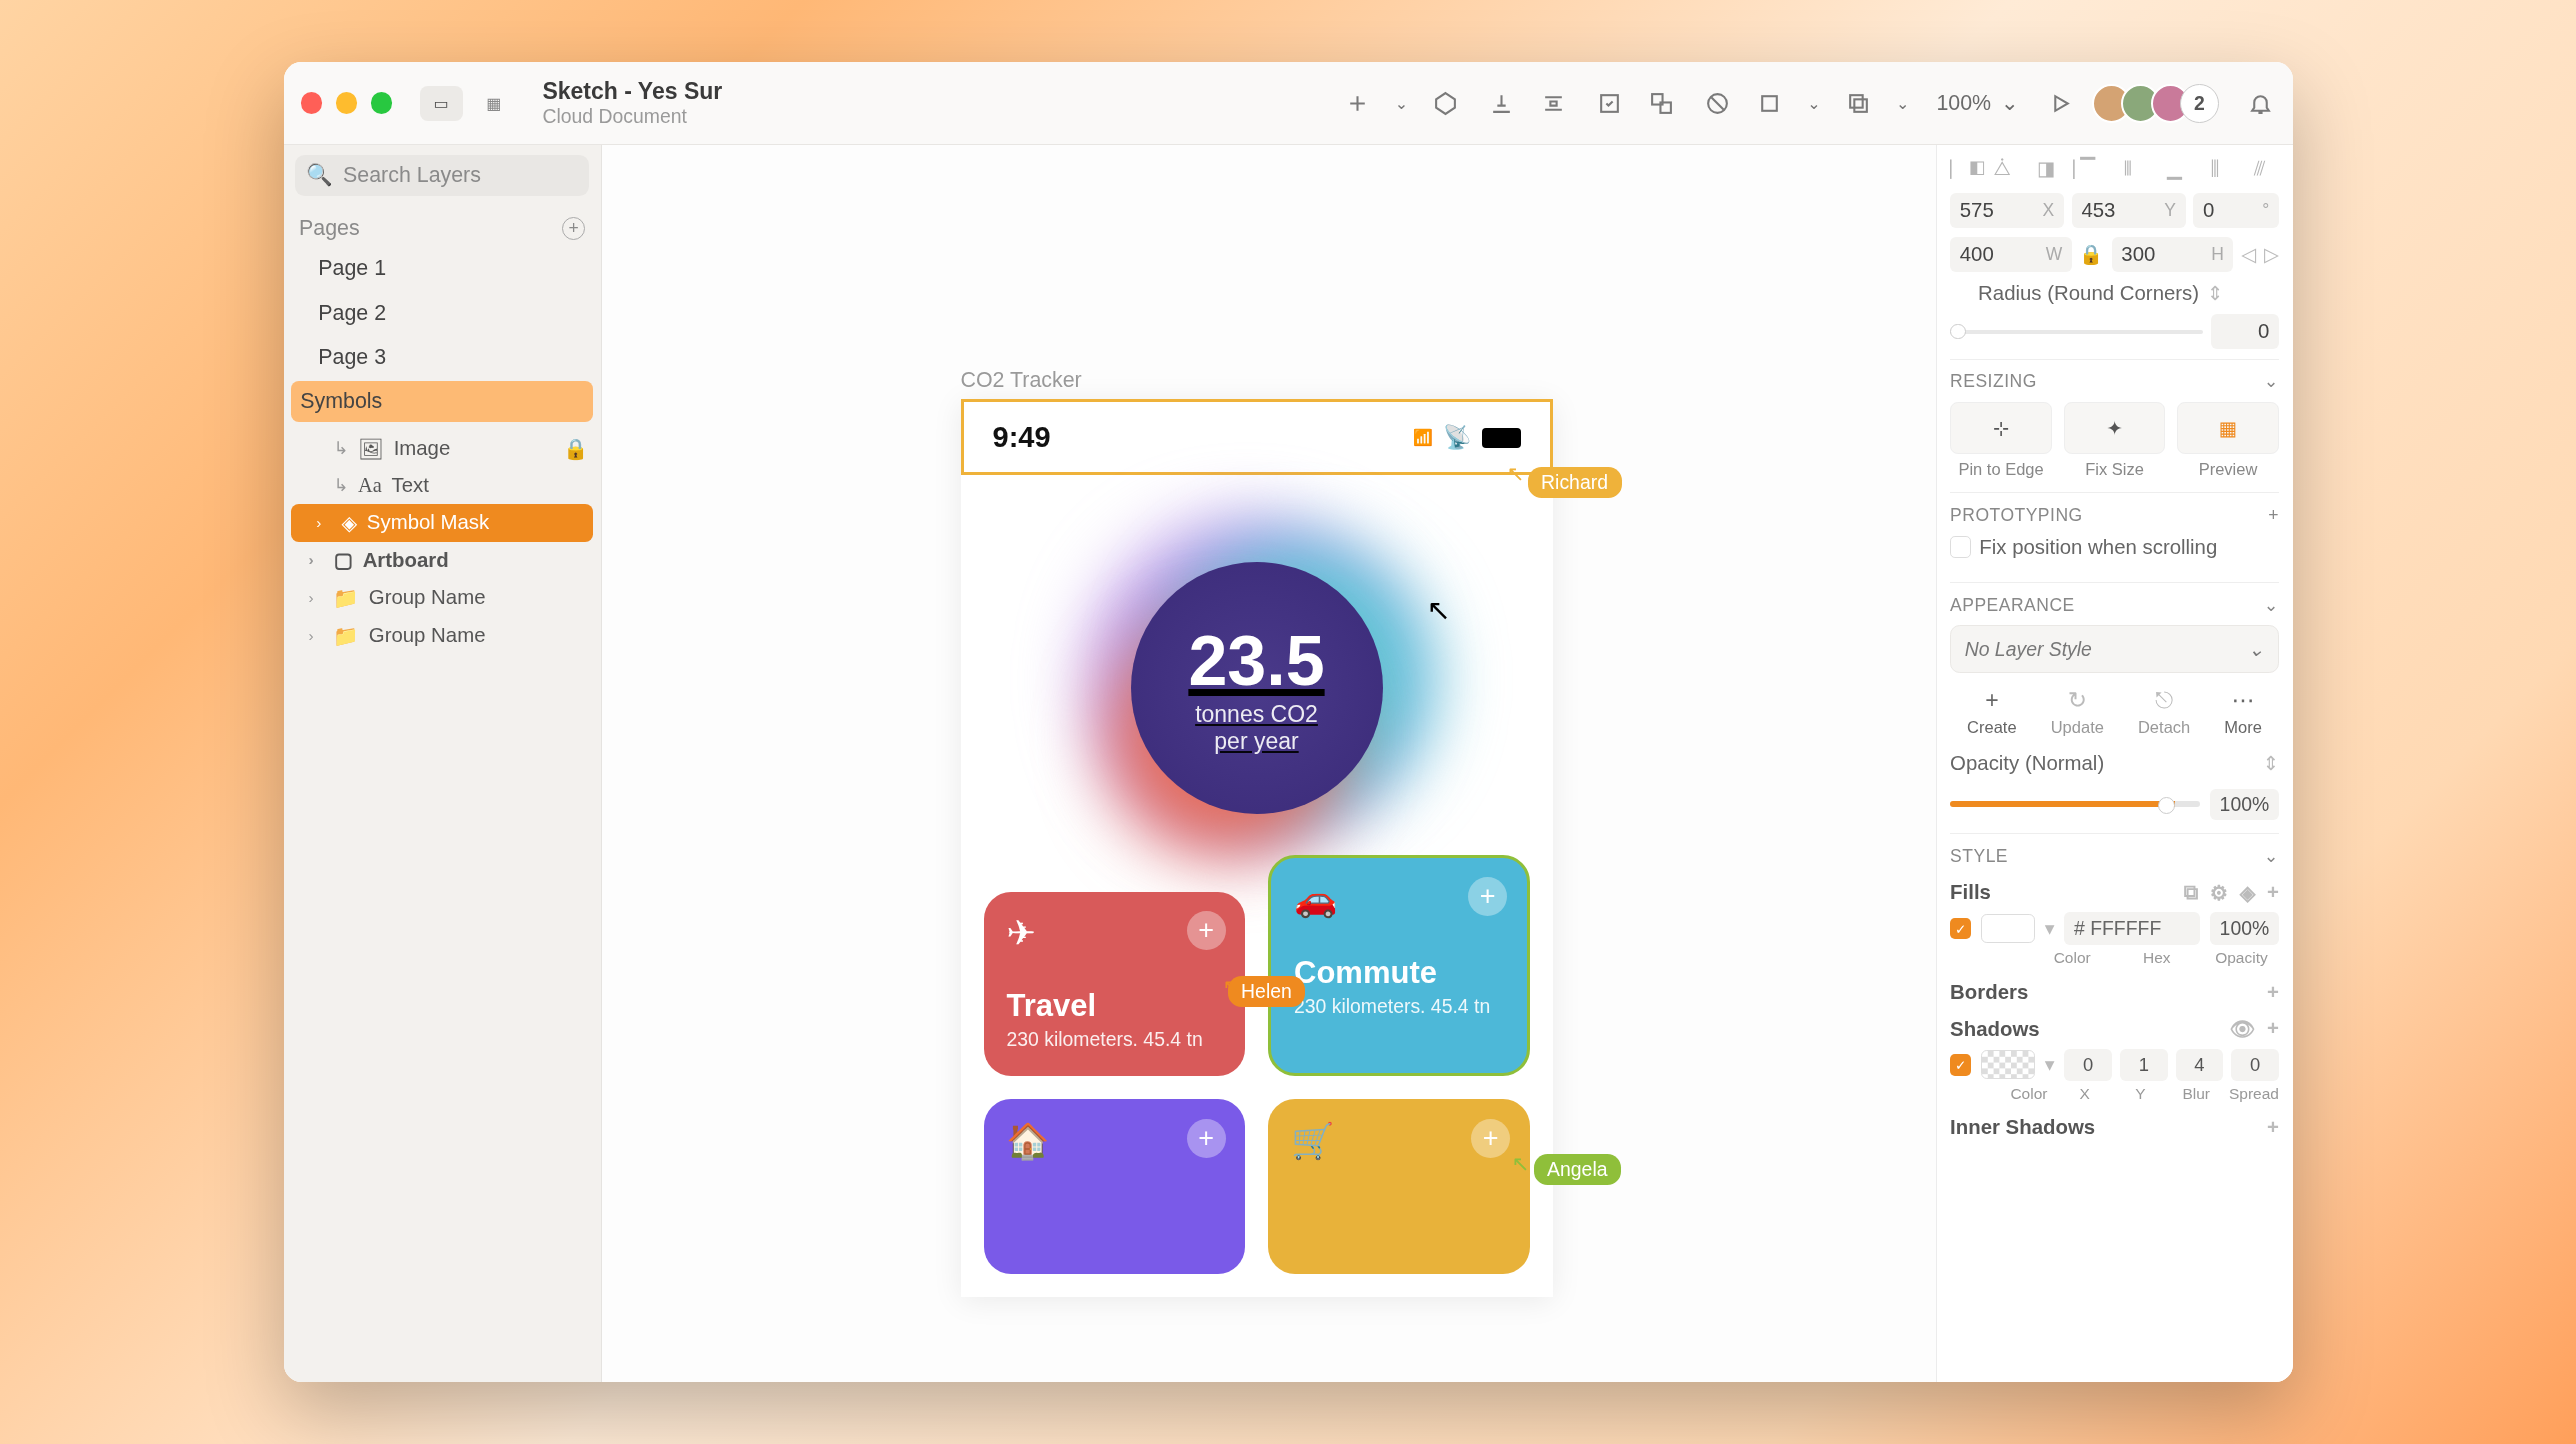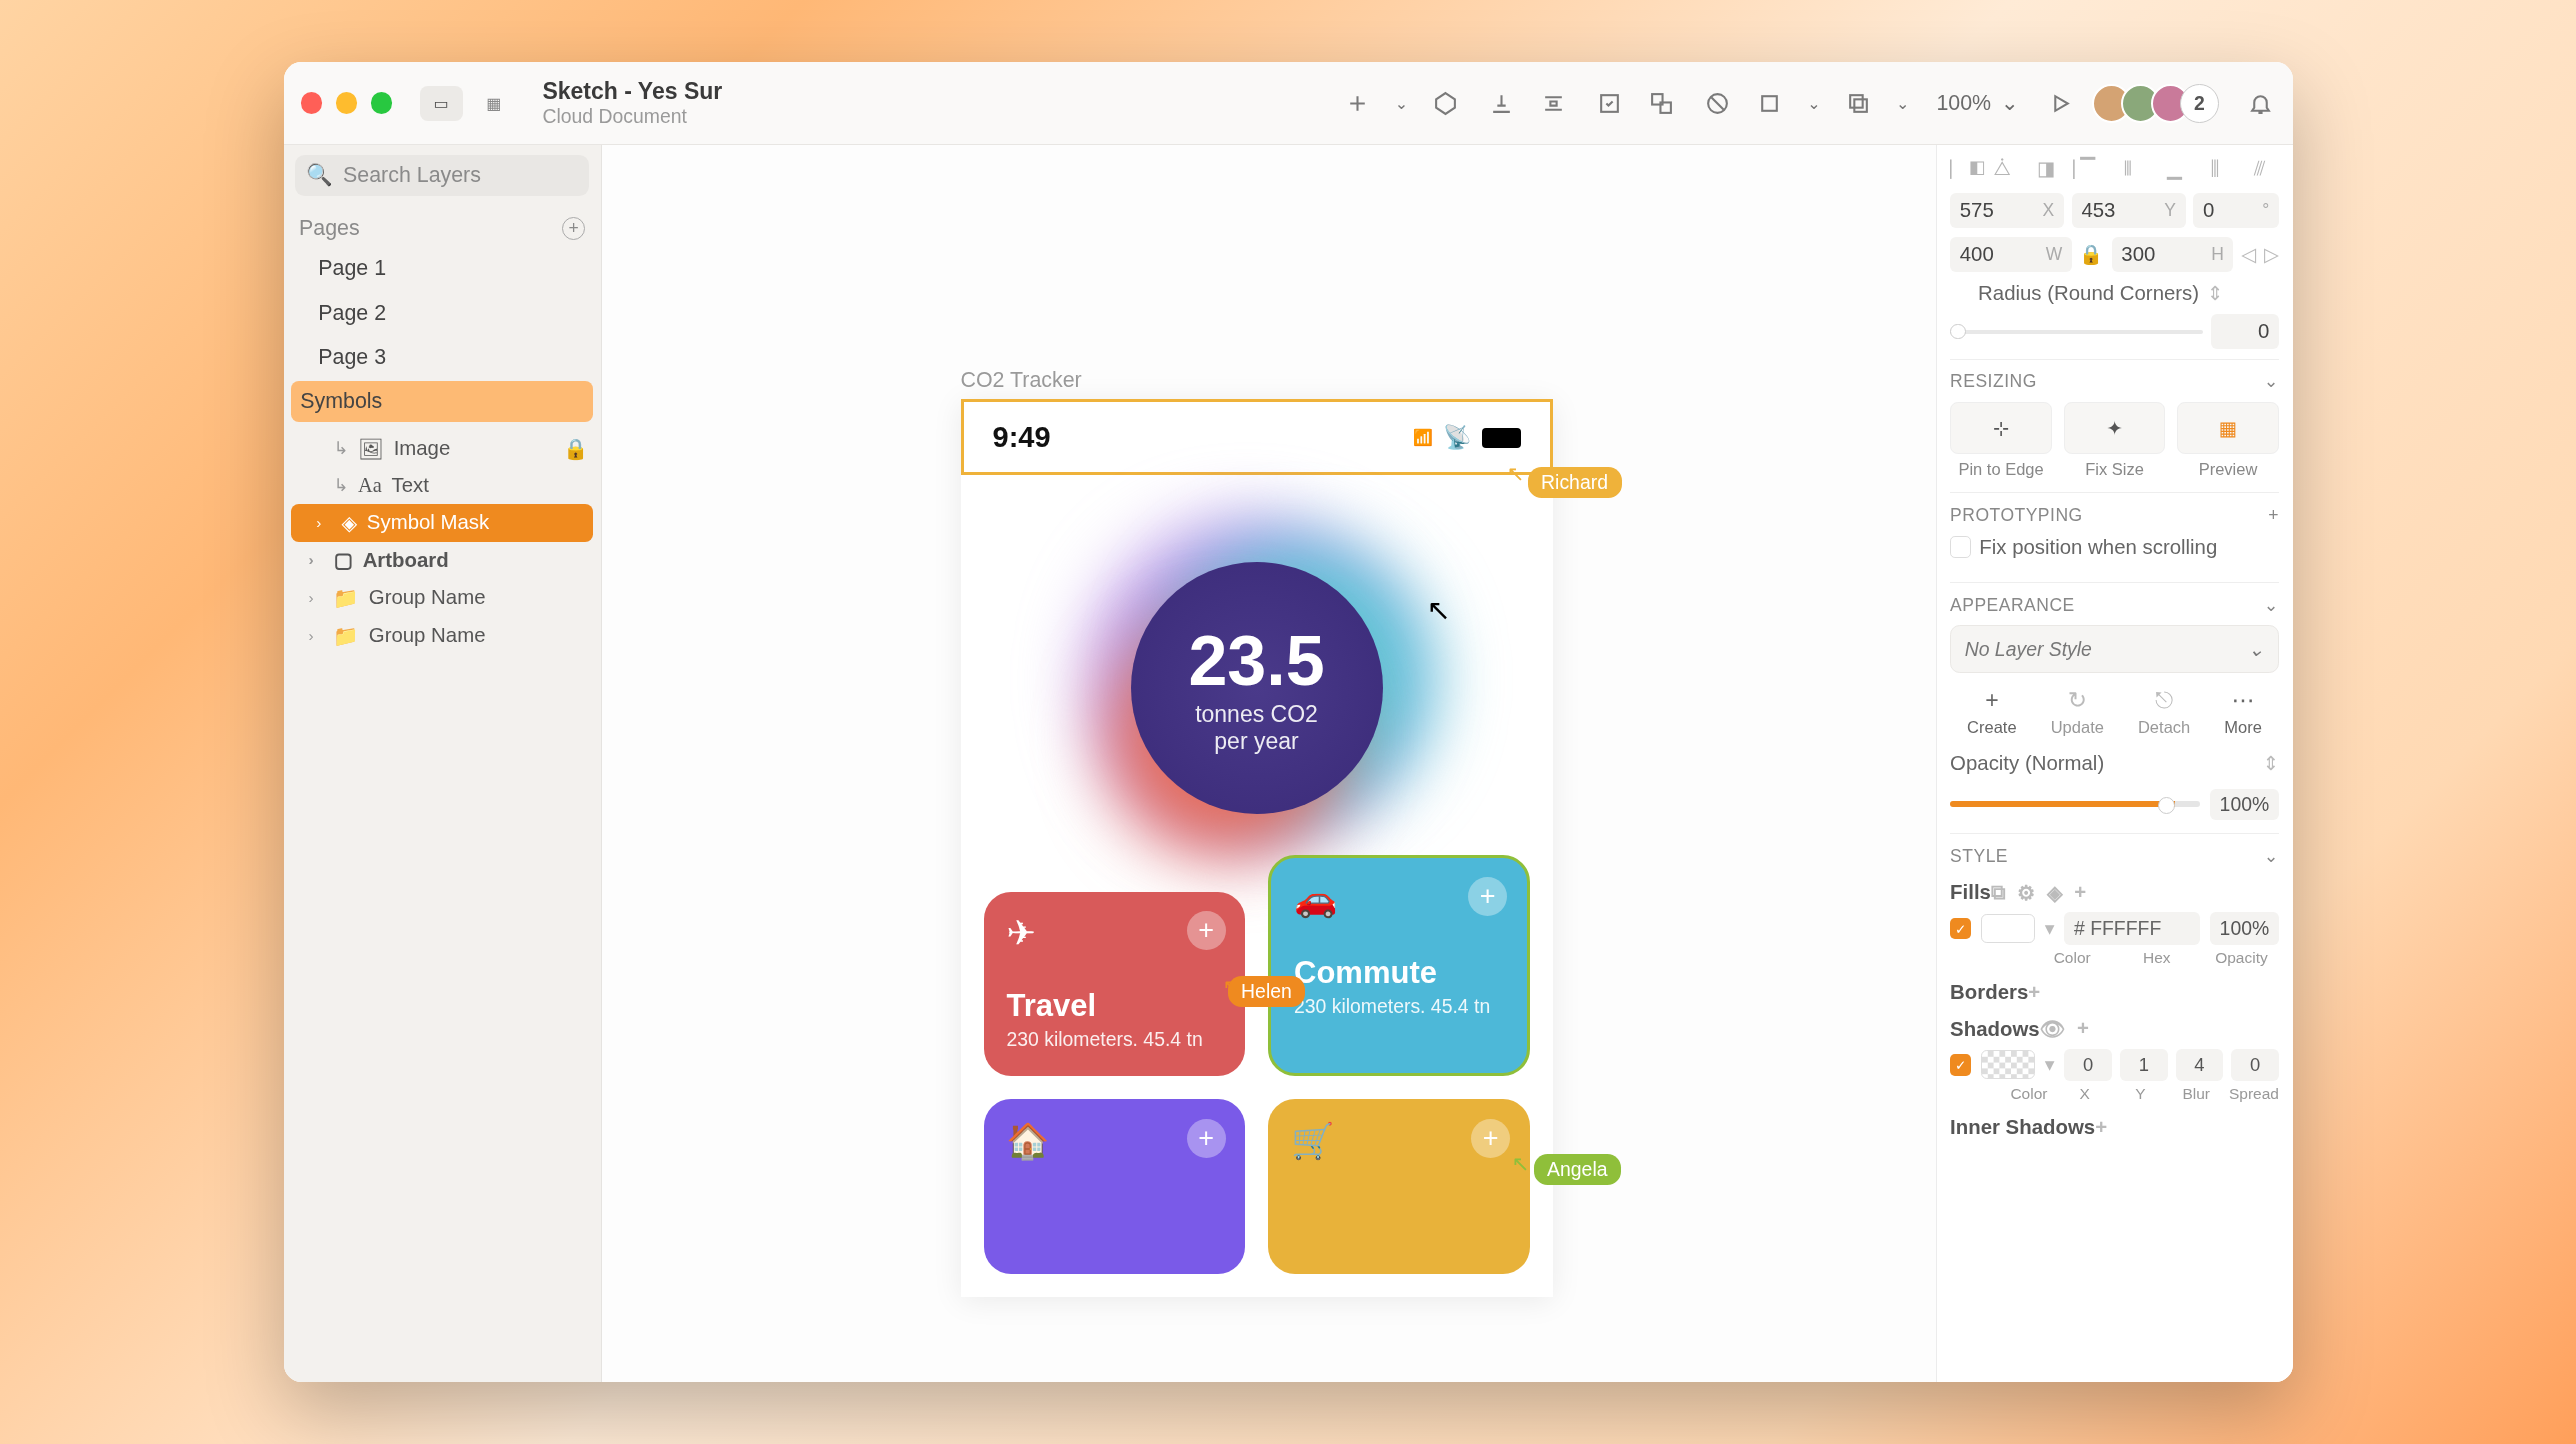--- a/index.html
+++ b/index.html
@@ -69,21 +69,21 @@
 .collab-tag { position:absolute; background:#efb23a; color:#fff; font-size:19.4px; padding:3.9px 13.6px; border-radius:13.6px; font-weight:500;}
 .collab-tag.richard { left:926px; top:322px;}
 .collab-tag.helen { background:#ef8a1f; left:626px; top:831px;}
 .collab-tag.angela { background:#8fbf3a; left:932px; top:1009px;}
 .collab-cursor { position:absolute; font-size:21.4px;}
 .collab-cursor.richard { left:905px; top:316px; color:#efb23a;}
 .collab-cursor.helen { left:621px; top:829px; color:#ef8a1f;}
 .collab-cursor.angela { left:910px; top:1006px; color:#8fbf3a;}
 .main-cursor { position:absolute; left:825px; top:448px; font-size:29px;}
 
-.gauge-wrap { padding:39px 0 29px; display:flex; justify-content:center;}
+.gauge-wrap { padding:39px 0 29px; display:flex; justify-content:center;text-decoration:underline;}
 .gauge { width:349px; height:349px; position:relative; display:flex; align-items:center; justify-content:center;}
 .gauge .blur { position:absolute; border-radius:50%; filter:blur(35px);}
 .gauge .b1 { width:311px; height:311px; background:#b98de8; top:9.7px; left:9.7px;}
 .gauge .b2 { width:272px; height:272px; background:#5ac8d8; top:29px; right:0;}
 .gauge .b3 { width:233px; height:233px; background:#e86b5a; bottom:9.7px; left:29px;}
 .gauge .core { position:relative; width:252px; height:252px; border-radius:50%; background:radial-gradient(circle,#4a3a8a 0%,#3a2a78 100%); display:flex; flex-direction:column; align-items:center; justify-content:center; color:#fff;}
 .gauge .val { font-size:70px; font-weight:700;}
 .gauge .unit { font-size:23px; opacity:0.9;}
 .gauge .per { font-size:23px; opacity:0.9;}
 
@@ -122,21 +122,21 @@
 .opacity-row { display:flex; align-items:center; gap:9.7px; margin-top:13.6px;}
 .opacity-track { flex:1; height:5.8px; background:linear-gradient(to right,#ef8a1f 0%,#ef8a1f 90%,#e5e5e5 90%); border-radius:2.9px; position:relative;}
 .opacity-track::after { content:''; position:absolute; right:10%; top:-4.9px; width:15.5px; height:15.5px; background:#fff; border:1.9px solid #ccc; border-radius:50%;}
 .fill-row { display:flex; align-items:center; gap:9.7px; margin-top:7.8px;}
 .check { width:21.4px; height:21.4px; background:#ef8a1f; border-radius:4.9px; display:flex;align-items:center;justify-content:center;color:#fff;font-size:13.6px;}
 .swatch { width:54px; height:29px; background:#fff; border:1px solid #ddd; border-radius:5.8px;}
 .swatch.checker { background:repeating-conic-gradient(#ddd 0 25%,#fff 0 50%) 0 0/11.6px 11.6px;}
 .hex-field { flex:1; background:#f4f3f1; border-radius:5.8px; padding:4.9px 9.7px; color:#666;}
 .sub-labels { display:flex; gap:9.7px; font-size:15.5px; color:#999; margin-top:3.9px;}
 .sub-labels span { flex:1; text-align:center;}
-.sub-hdr { display:flex; align-items:center; color:#555; font-size:20.4px; font-weight:600; margin:13.6px 0 7.8px;}
+.sub-hdr { display:flex; justify-content:space-between; align-items:center; color:#555; font-size:20.4px; font-weight:600; margin:13.6px 0 7.8px;}
 .shadow-fields { display:flex; gap:7.8px;}
 .shadow-fields .sf { background:#f4f3f1; border-radius:5.8px; padding:4.9px 0; text-align:center; flex:1; font-size:18.4px; color:#555;}
 .mini-icons { display:flex; gap:11.6px; color:#bbb;}
 </style>
 </head>
 <body>
 
 <div class="window">
 
   <div class="titlebar">

